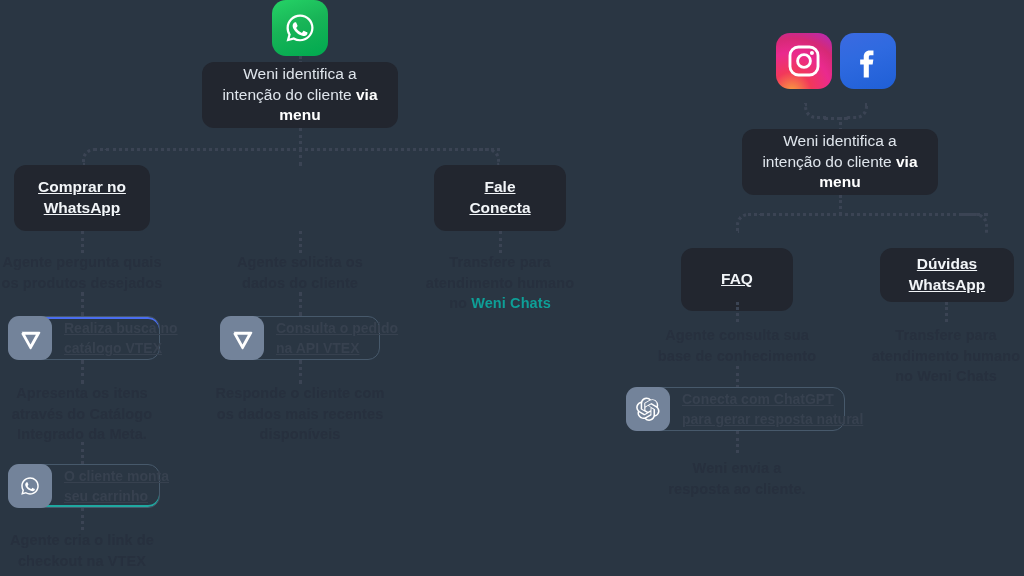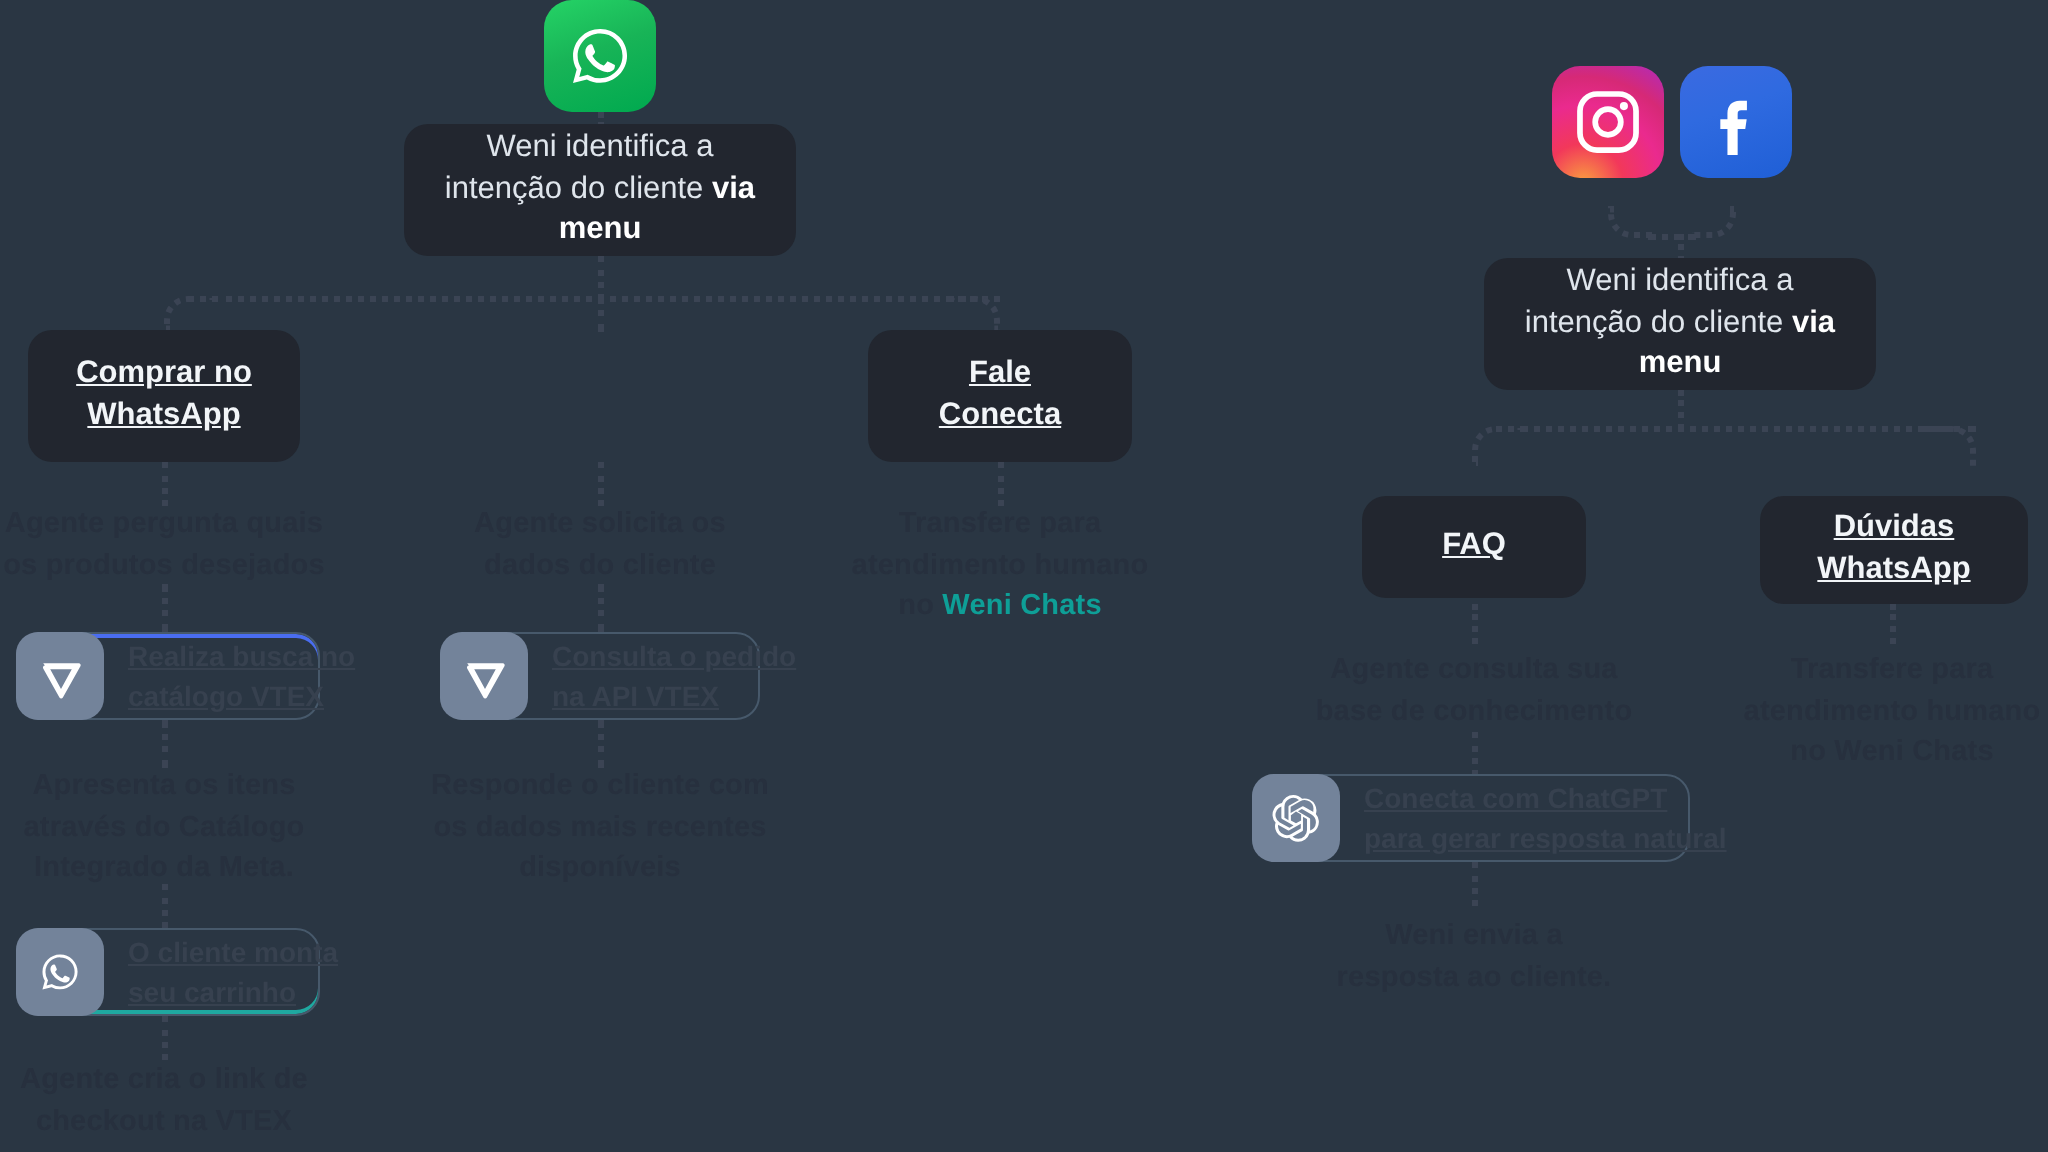--- a/index.html
+++ b/index.html
@@ -295,21 +295,21 @@
     <span>
       <span>Weni identifica a intenção do cliente </span><b>via menu</b>
     </span>
   </div>
 
   <div class="conn conn-v" style="left:839px; top:195px; height:20px;"></div>
   <div class="elbow elbow-tl" style="left:736px; top:213px; width:26px; height:20px;"></div>
   <div class="conn conn-h" style="left:760px; top:213px; width:228px;"></div>
   <div class="elbow elbow-tr" style="left:962px; top:213px; width:26px; height:20px;"></div>
 
-  <div class="node node-option" style="left:681px; top:248px; width:112px; height:51px;">
+  <div class="node node-option" style="left:681px; top:248px; width:112px; height:63px;">
     <span>FAQ</span>
   </div>
 
   <div class="node node-option" style="left:880px; top:248px; width:134px; height:54px;justify-content:center;">
     <span>
       <span>Dúvidas</span><br>
       <span>WhatsApp</span>
     </span>
   </div>
 

